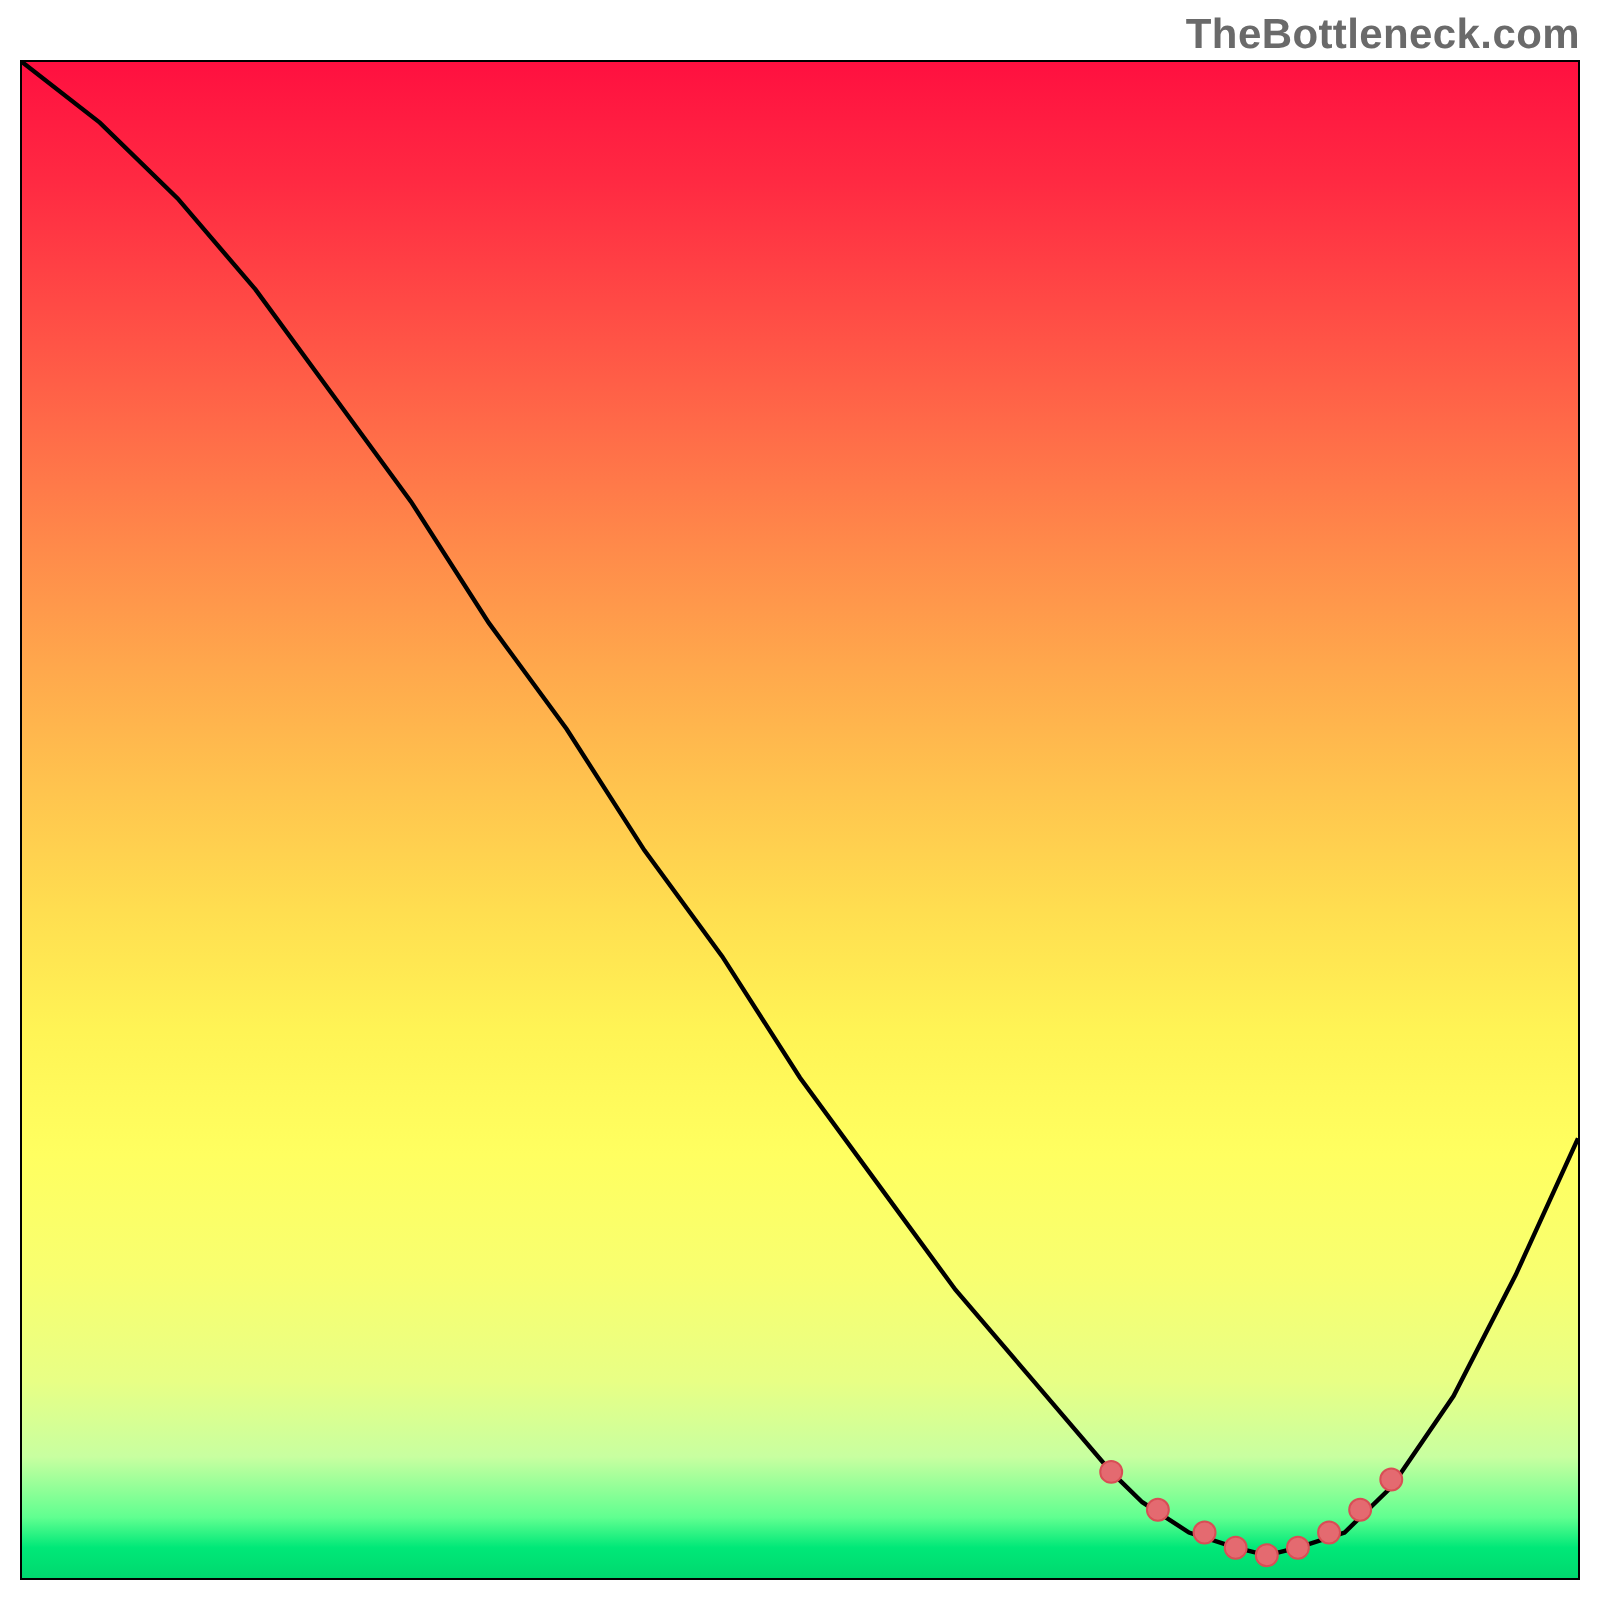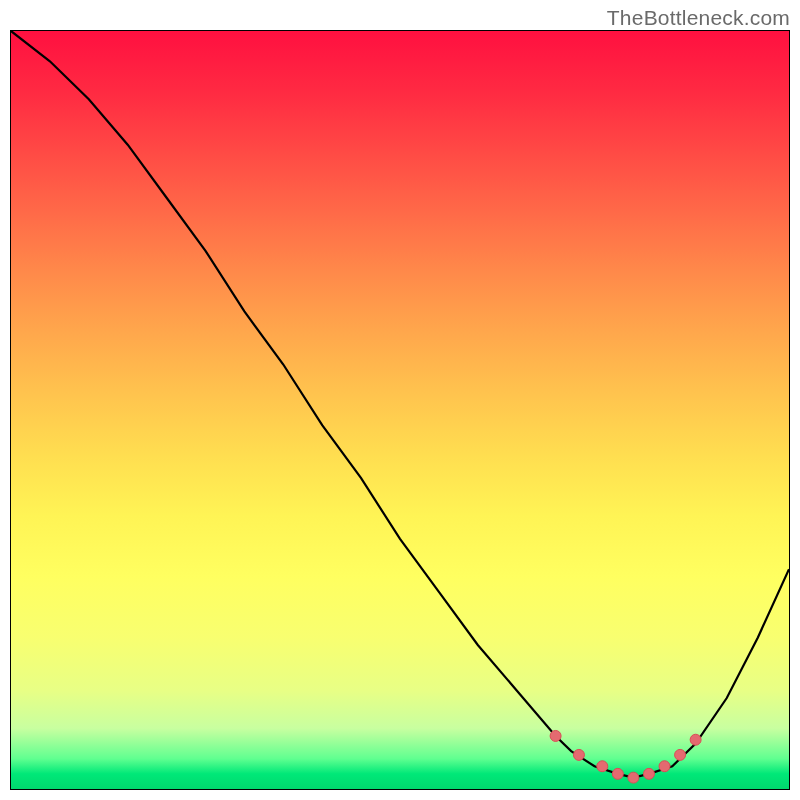--- a/index.html
+++ b/index.html
@@ -44,21 +44,21 @@
     inset: 0;
     width: 100%;
     height: 100%;
   }
 
   .watermark {
     position: absolute;
     top: 6px;
     right: 10px;
     font-size: 21px;
-    font-weight: normal;
+    font-weight: bold;
     color: #6a6a6a;
     letter-spacing: 0.2px;
   }
 </style>
 </head>
 <body>
 
 <div class="watermark">TheBottleneck.com</div>
 
 <div class="chart-area">

